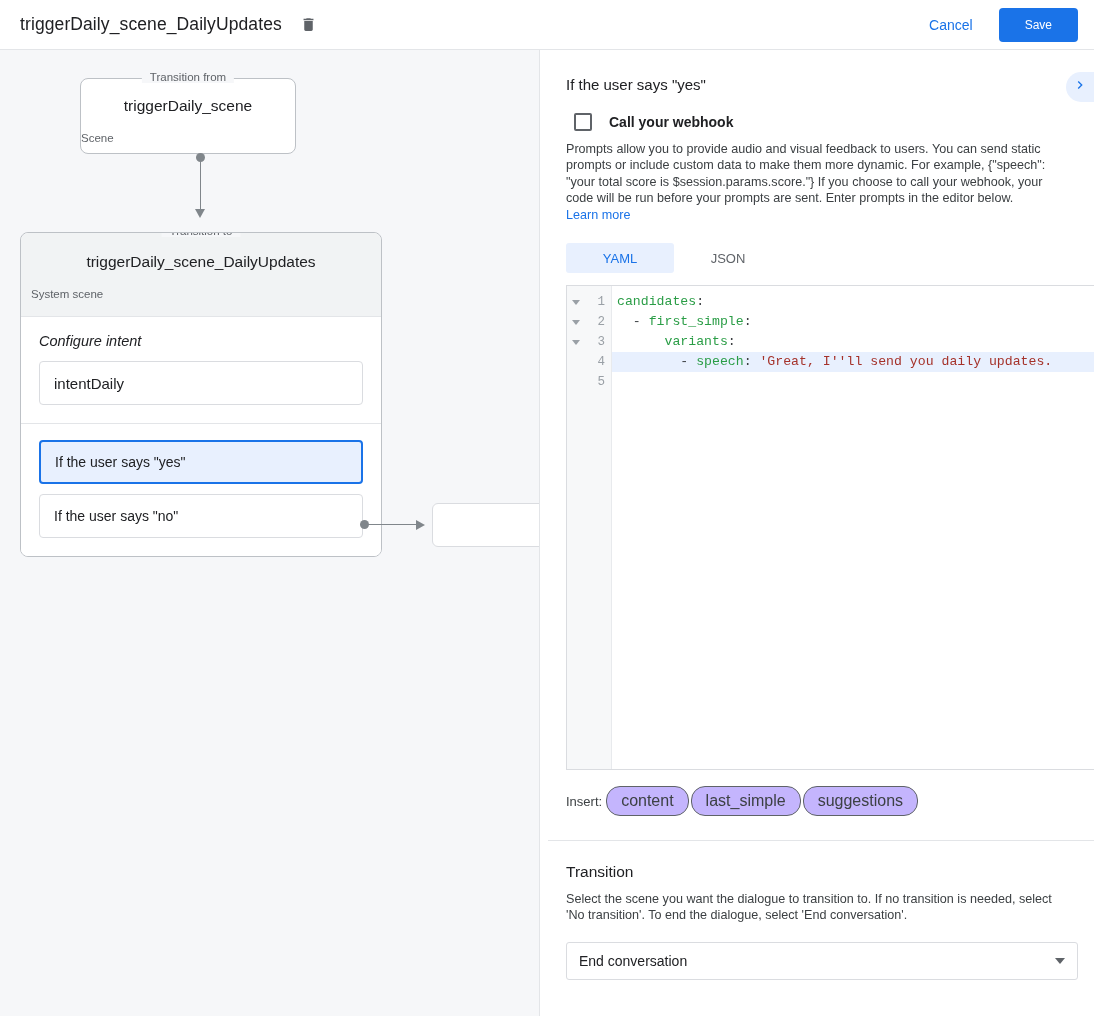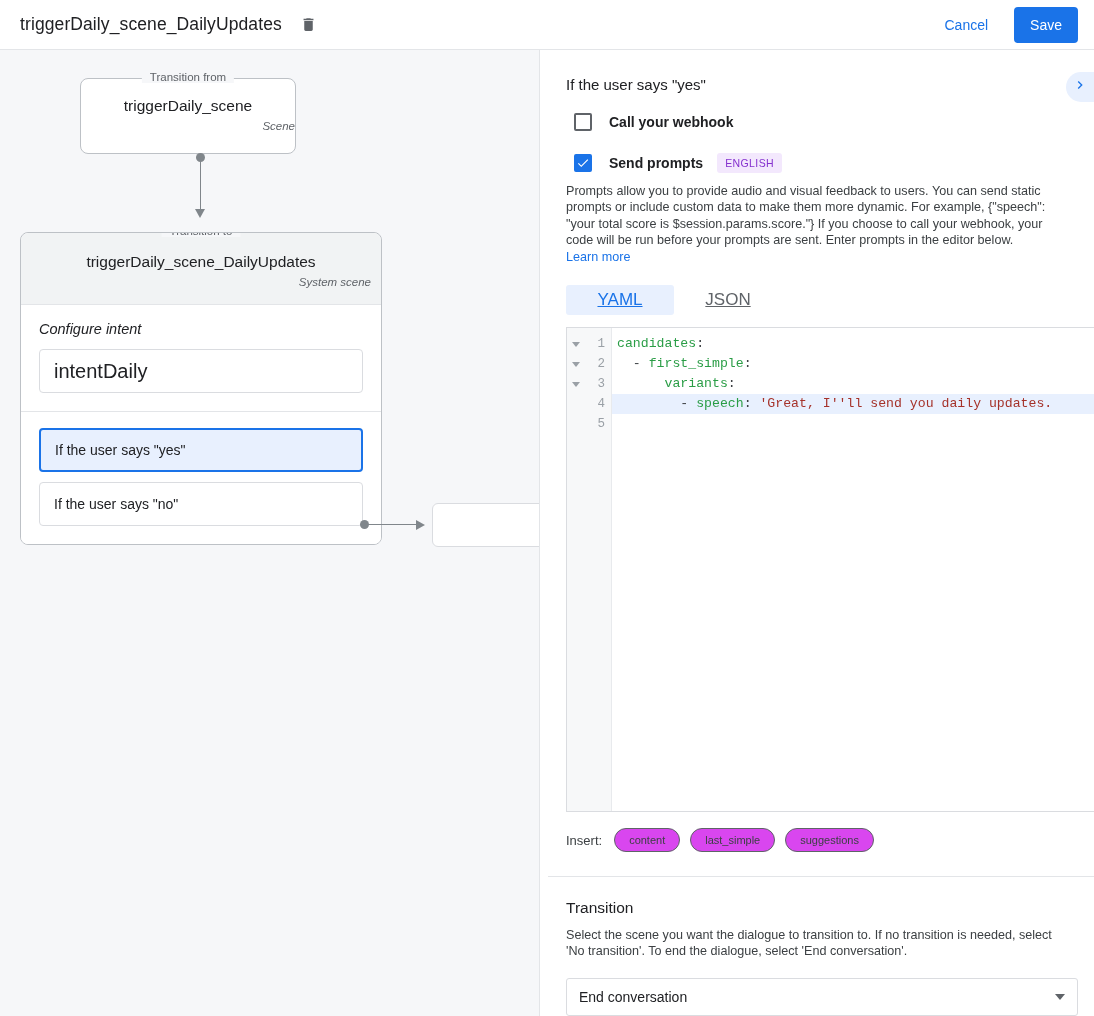--- a/index.html
+++ b/index.html
@@ -45,22 +45,22 @@
     padding: 8px 16px;
     border-radius: 4px;
     cursor: pointer;
     background: transparent;
     border: none;
     font-family: inherit;
   }
   .save-btn {
     background: #1a73e8;
     color: #ffffff;
-    font-size: 14px;
-    padding: 10px 16px;
+    font-size: 12px;
+    padding: 10px 26px;
     border: none;
     border-radius: 4px;
     cursor: pointer;
     font-family: inherit;
   }
 
   
   .canvas {
     position: absolute;
     top: 50px; left: 0;
@@ -94,25 +94,24 @@
     background: #ffffff;
   }
   .node-from .legend { background: #f6f7f9; }
   .node-title {
     text-align: center;
     font-size: 15.5px;
     color: #202124;
     margin-top: 18px;
   }
   .node-sub {
-    text-align: right;
+    text-align: left;
     font-size: 11.5px;
     color: #5f6368;
-    margin-top: 5px;
-    font-style: italic;
+    margin-top: 17px;
   }
 
   
   .conn-v {
     position: absolute;
     left: 200px; top: 104px;
     width: 1px; height: 60px;
     background: #80868b;
   }
   .conn-dot {
@@ -157,21 +156,21 @@
     margin-bottom: 12px;
     font-style: italic;
   }
   .field-box {
     border: 1px solid #dadce0;
     border-radius: 4px;
     background: #ffffff;
     height: 44px;
     display: flex; align-items: center;
     padding: 0 14px;
-    font-size: 20px;
+    font-size: 15px;
     color: #202124;
     cursor: pointer;
   }
   .cond-box {
     border: 1px solid #dadce0;
     border-radius: 4px;
     background: #ffffff;
     height: 44px;
     display: flex; align-items: center;
     padding: 0 14px;
@@ -291,24 +290,23 @@
   .desc a { color: #1a73e8; text-decoration: none; }
 
   
   .tabs {
     display: flex;
     margin: 20px 0 0 25px;
   }
   .tab {
     width: 108px; height: 30px;
     display: flex; align-items: center; justify-content: center;
-    font-size: 17px;
+    font-size: 13px;
     color: #5f6368;
     cursor: pointer;
-    text-decoration: underline;
   }
   .tab.active {
     background: #e8f0fe;
     color: #1a73e8;
     border-radius: 3px;
   }
 
   
   .editor {
     position: relative;
@@ -359,35 +357,35 @@
     white-space: pre;
   }
   .cline.hl { background: #e8f0fe; }
   .k { color: #2a9d46; }
   .s { color: #a5322a; }
   .p { color: #3c4043; }
 
   .insert-row {
     display: flex; align-items: center;
     margin: 16px 0 0 25px;
-    gap: 10px;
+    gap: 2px;
   }
   .insert-label {
     font-size: 13px;
     color: #3c4043;
     margin-right: 2px;
   }
   .chip {
     border: 1px solid #5f6368;
     border-radius: 14px;
     padding: 5px 14px;
-    font-size: 11px;
+    font-size: 16px;
     color: #3c4043;
     cursor: pointer;
-    background: #d946ef;
+    background: #c4b5fd;
   }
 
   .divider {
     margin: 24px 0 0 7px;
     width: 546px; height: 1px;
     background: #e3e5e8;
   }
 
   .trans-sect { padding: 22px 0 0 25px; }
   .trans-title {
@@ -487,29 +485,20 @@
           <path d="M8.6 16.6 13.2 12 8.6 7.4 10 6l6 6-6 6z"></path>
         </svg>
       </span>
     </div>
 
     <div class="check-row">
       <span class="checkbox"></span>
       <span class="check-label">Call your webhook</span>
     </div>
 
-    <div class="check-row second">
-      <span class="checkbox checked">
-        <svg width="14" height="14" viewBox="0 0 24 24" fill="#ffffff">
-          <path d="M9 16.2 4.8 12l-1.4 1.4L9 19 21 7l-1.4-1.4z"></path>
-        </svg>
-      </span>
-      <span class="check-label">Send prompts</span>
-      <span class="lang-badge">ENGLISH</span>
-    </div>
 
     <div class="desc"><span>Prompts allow you to provide audio and visual feedback to users. You can send static prompts or include custom data to make them more dynamic. For example, {"speech": "your total score is $session.params.score."} If you choose to call your webhook, your code will be run before your prompts are sent. Enter prompts in the editor below. </span><a href="#">Learn more</a></div>
 
     <div class="tabs">
       <div class="tab active">YAML</div>
       <div class="tab">JSON</div>
     </div>
 
     <div class="editor">
       <div class="gutter" id="gutter">

